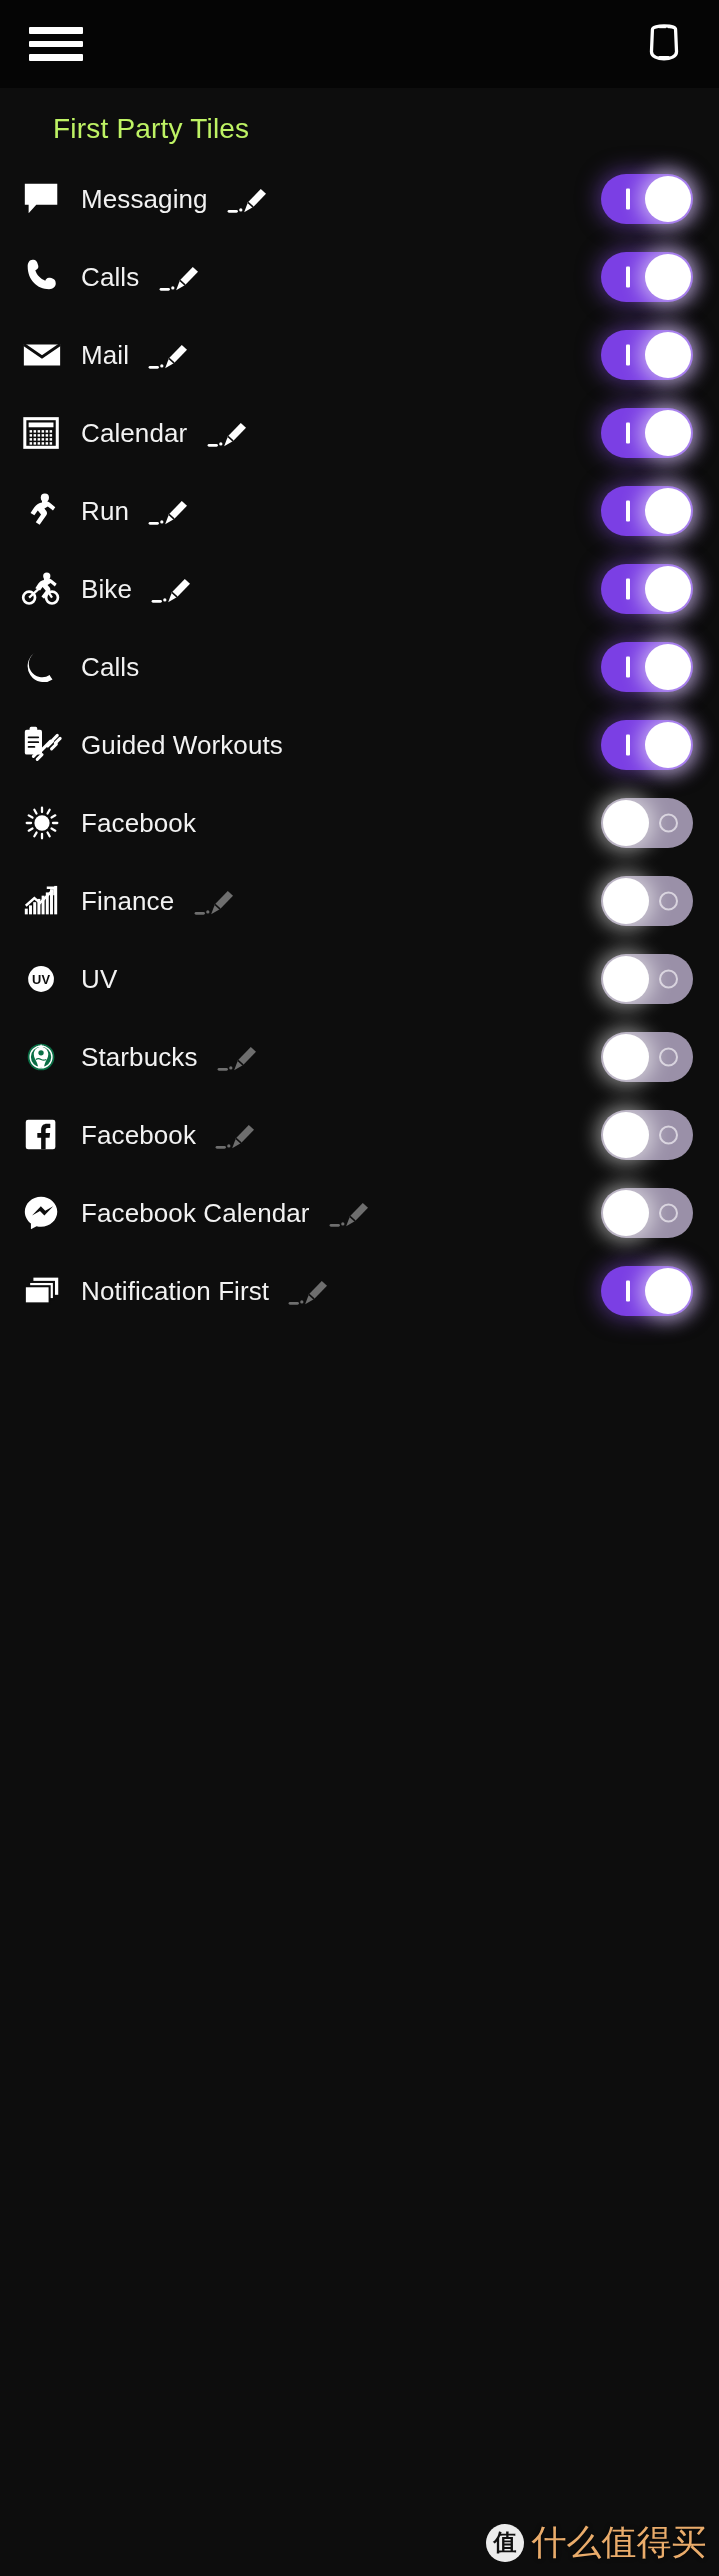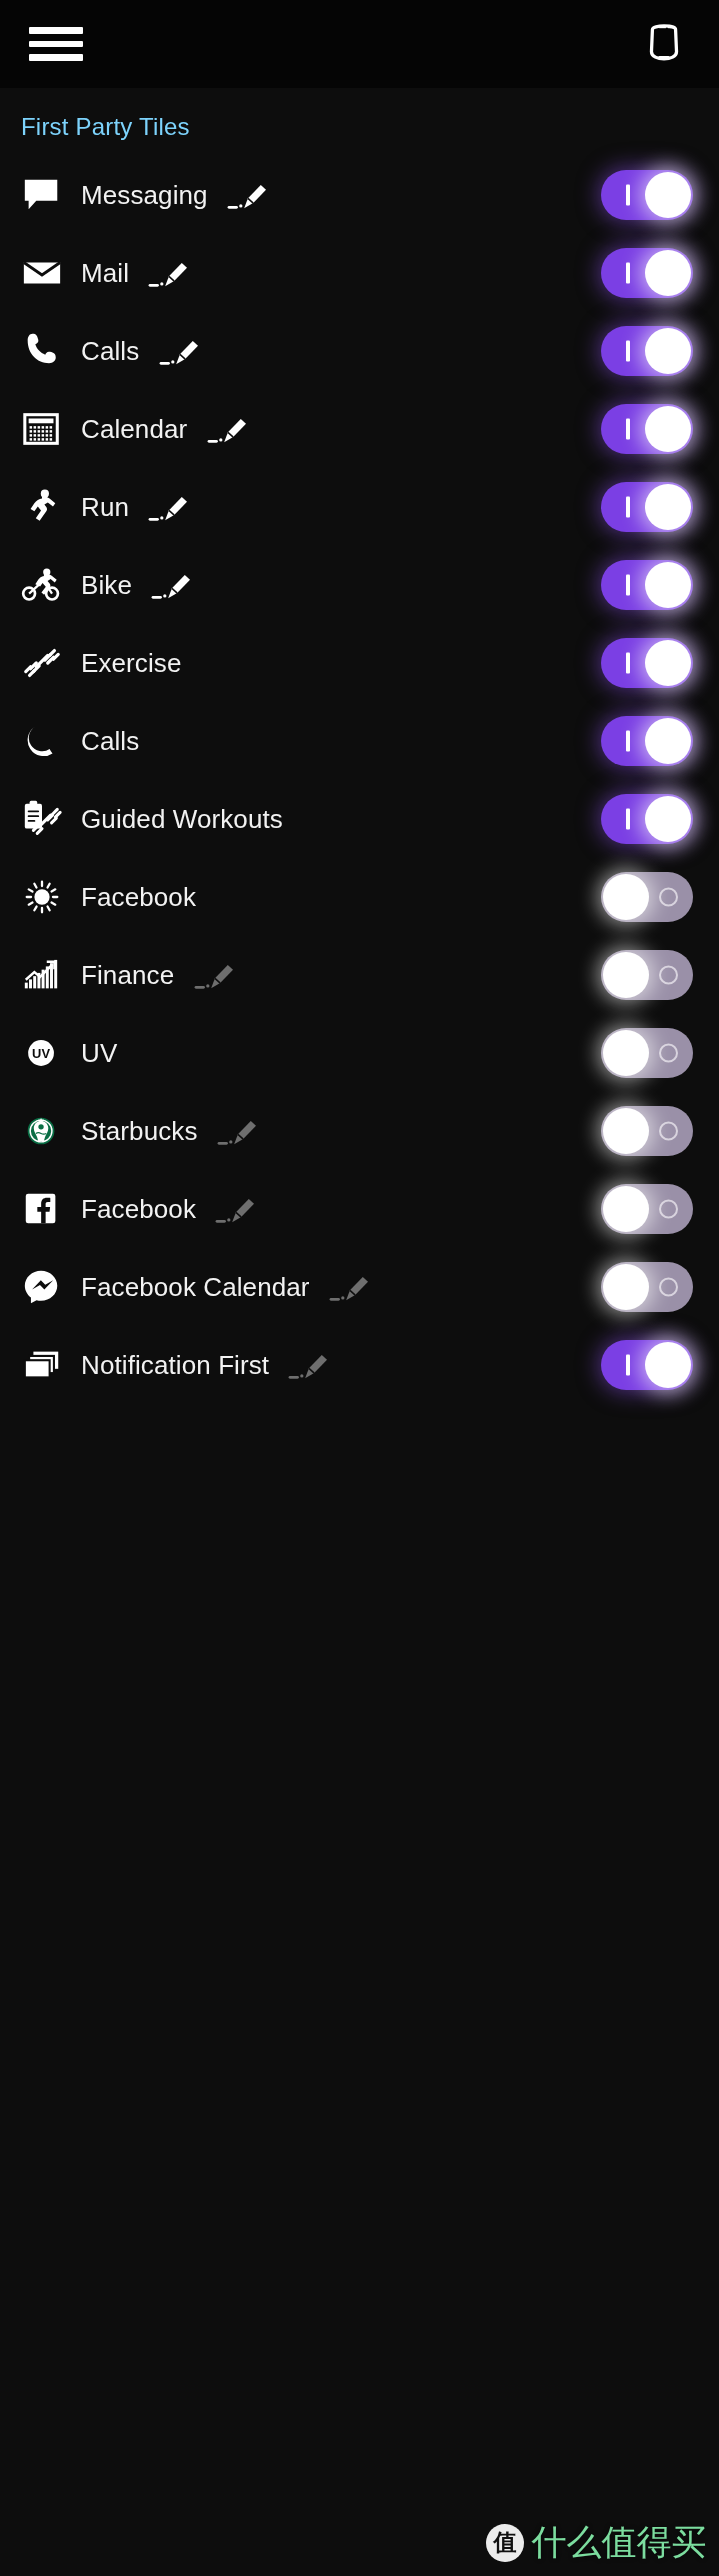--- a/index.html
+++ b/index.html
@@ -17,22 +17,22 @@
     display:flex; align-items:center; justify-content:space-between;
     padding:0 29px;
   }
   #hamburger { width:54px; height:40px; display:flex; flex-direction:column;
                justify-content:space-between; cursor:pointer; padding:2.9px 0; }
   #hamburger i { display:block; height:6.7px; background:#fff; border-radius:1px; }
   #device-icon svg { display:block; }
 
   
   #section-title {
-    font-size:24px; color:#7dd3fc; letter-spacing:0.2px;
-    padding:25px 0 15.4px 21px; font-weight:400;
+    font-size:28px; color:#bef264; letter-spacing:0.2px;
+    padding:25px 0 15.4px 21px; font-weight:400;margin-left:32px;
   }
 
   
   #tile-list { display:block; }
   .row {
     display:flex; align-items:center;
     height:78px; padding:0 19px 0 21px;
     position:relative;
   }
   .row-icon {
@@ -82,21 +82,21 @@
     opacity:.92; pointer-events:none;
   }
   #watermark .wm-badge {
     width:38px; height:38px; border-radius:50%;
     background:#fff; color:#111;
     display:flex; align-items:center; justify-content:center;
     font-size:23px; font-weight:700;
     font-family:"DejaVu Sans",sans-serif;
   }
   #watermark .wm-text {
-    font-size:35px; color:#86efac; font-weight:400;
+    font-size:35px; color:#fdba74; font-weight:400;
     font-family:"DejaVu Sans",sans-serif;
     text-shadow:0 0 5.8px rgba(0,0,0,.7);
   }
 </style>
 </head>
 <body>
 
 <div id="appbar">
   <div id="hamburger">
     <i></i>
@@ -133,46 +133,46 @@
       </div>
       <div class="row-spacer"></div>
       <div class="toggle on" aria-label="On">
         <span class="glyph"></span>
         <span class="knob"></span>
       </div>
     </div>
     <div class="row">
       <div class="row-icon">
         <svg width="42" height="42" viewBox="0 0 44 44">
+          <path d="M12 4c4 0 5 2 6 6 .7 3-1 4-3 5 1.6 5 5.4 9 10.4 10.8 1-2 2-3.6 5-3 4 1 6 2 6 6 0 3.5-3 6-7 6C17 34.8 7 25 7 11c0-4 2-7 5-7z" fill="#ffffff"></path>
+        </svg>
+      </div>
+      <div class="row-label">Calls</div>
+      <div class="row-edit">
+        <svg width="44" height="38" viewBox="0 0 46 40">
+          <path d="M4 33h8" stroke="#ffffff" stroke-width="2.8" stroke-linecap="round"></path>
+          <circle cx="16.5" cy="31.5" r="1.7" fill="#ffffff"></circle>
+          <path d="M20 34l4-10.5 13.5-14 5.5 5-13.5 14z" fill="#ffffff"></path>
+          <path d="M24 23.5l5.5 5" stroke="#0d0d0d" stroke-width="1.6"></path>
+        </svg>
+      </div>
+      <div class="row-spacer"></div>
+      <div class="toggle on" aria-label="On">
+        <span class="glyph"></span>
+        <span class="knob"></span>
+      </div>
+    </div>
+    <div class="row">
+      <div class="row-icon">
+        <svg width="42" height="42" viewBox="0 0 44 44">
           <path d="M3 11h38v22H3z" fill="#ffffff"></path>
           <path d="M3 11l19 13 19-13" fill="none" stroke="#0d0d0d" stroke-width="3"></path>
         </svg>
       </div>
       <div class="row-label">Mail</div>
-      <div class="row-edit">
-        <svg width="44" height="38" viewBox="0 0 46 40">
-          <path d="M4 33h8" stroke="#ffffff" stroke-width="2.8" stroke-linecap="round"></path>
-          <circle cx="16.5" cy="31.5" r="1.7" fill="#ffffff"></circle>
-          <path d="M20 34l4-10.5 13.5-14 5.5 5-13.5 14z" fill="#ffffff"></path>
-          <path d="M24 23.5l5.5 5" stroke="#0d0d0d" stroke-width="1.6"></path>
-        </svg>
-      </div>
-      <div class="row-spacer"></div>
-      <div class="toggle on" aria-label="On">
-        <span class="glyph"></span>
-        <span class="knob"></span>
-      </div>
-    </div>
-    <div class="row">
-      <div class="row-icon">
-        <svg width="42" height="42" viewBox="0 0 44 44">
-          <path d="M12 4c4 0 5 2 6 6 .7 3-1 4-3 5 1.6 5 5.4 9 10.4 10.8 1-2 2-3.6 5-3 4 1 6 2 6 6 0 3.5-3 6-7 6C17 34.8 7 25 7 11c0-4 2-7 5-7z" fill="#ffffff"></path>
-        </svg>
-      </div>
-      <div class="row-label">Calls</div>
       <div class="row-edit">
         <svg width="44" height="38" viewBox="0 0 46 40">
           <path d="M4 33h8" stroke="#ffffff" stroke-width="2.8" stroke-linecap="round"></path>
           <circle cx="16.5" cy="31.5" r="1.7" fill="#ffffff"></circle>
           <path d="M20 34l4-10.5 13.5-14 5.5 5-13.5 14z" fill="#ffffff"></path>
           <path d="M24 23.5l5.5 5" stroke="#0d0d0d" stroke-width="1.6"></path>
         </svg>
       </div>
       <div class="row-spacer"></div>
       <div class="toggle on" aria-label="On">
@@ -271,43 +271,20 @@
       </div>
       <div class="row-spacer"></div>
       <div class="toggle on" aria-label="On">
         <span class="glyph"></span>
         <span class="knob"></span>
       </div>
     </div>
     <div class="row">
       <div class="row-icon">
         <svg width="42" height="42" viewBox="0 0 44 44">
-          <g stroke="#ffffff" stroke-width="3.4" stroke-linecap="round">
-            <line x1="5" y1="31" x2="10" y2="26"></line>
-            <line x1="9" y1="35" x2="14" y2="30"></line>
-            <line x1="10" y1="28" x2="16" y2="22"></line>
-            <line x1="13" y1="31" x2="19" y2="25"></line>
-            <line x1="16" y1="26" x2="28" y2="14"></line>
-            <line x1="25" y1="19" x2="31" y2="13"></line>
-            <line x1="28" y1="22" x2="34" y2="16"></line>
-            <line x1="30" y1="14" x2="35" y2="9"></line>
-            <line x1="34" y1="18" x2="39" y2="13"></line>
-          </g>
-        </svg>
-      </div>
-      <div class="row-label">Exercise</div>
-      <div class="row-spacer"></div>
-      <div class="toggle on" aria-label="On">
-        <span class="glyph"></span>
-        <span class="knob"></span>
-      </div>
-    </div>
-    <div class="row">
-      <div class="row-icon">
-        <svg width="42" height="42" viewBox="0 0 44 44">
           <path d="M30 30.5A14 14 0 0 1 14.5 7 15.5 15.5 0 1 0 33 35a14 14 0 0 1-3-4.5z" fill="#ffffff"></path>
         </svg>
       </div>
       <div class="row-label">Calls</div>
       <div class="row-spacer"></div>
       <div class="toggle on" aria-label="On">
         <span class="glyph"></span>
         <span class="knob"></span>
       </div>
     </div>

